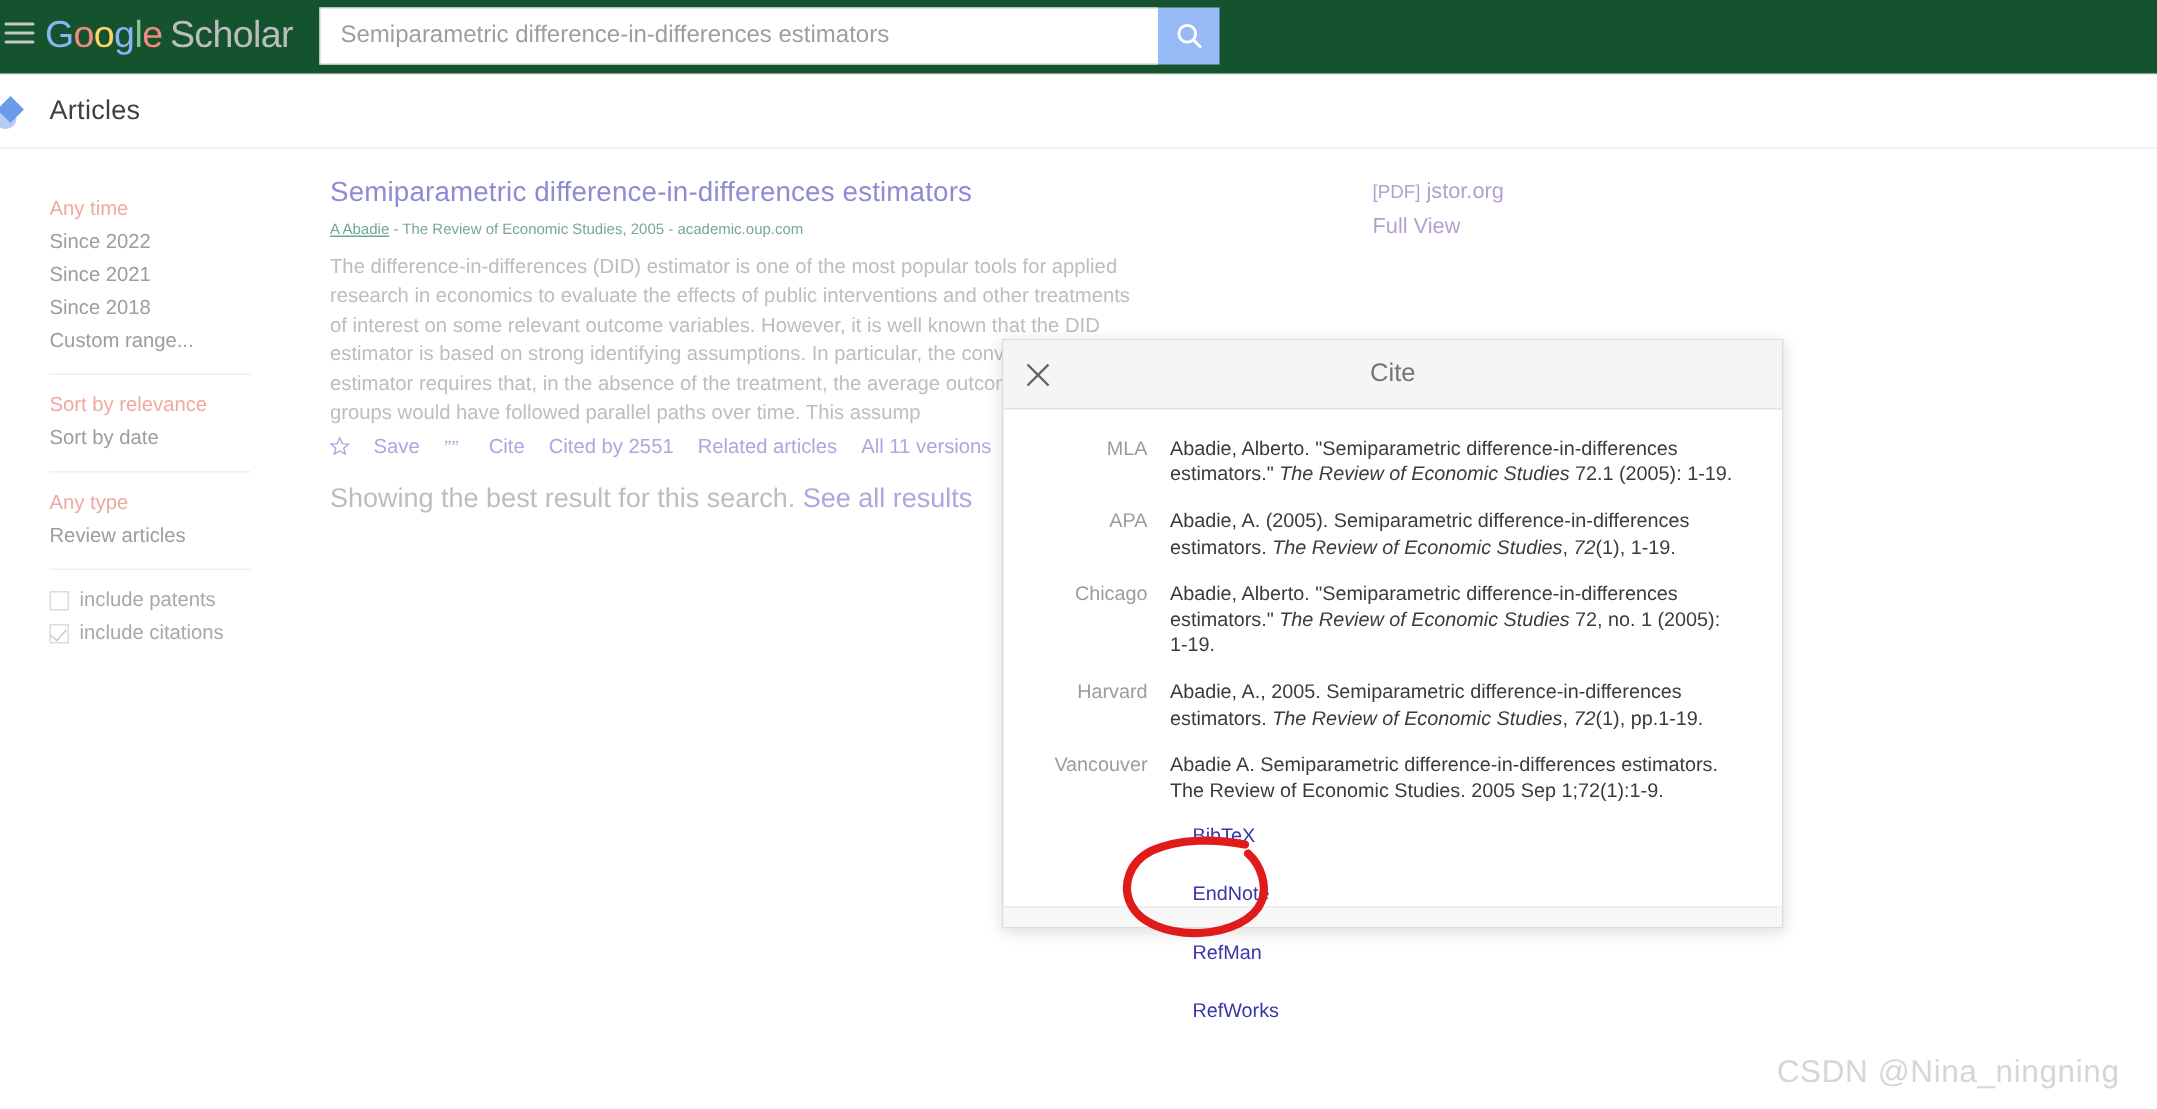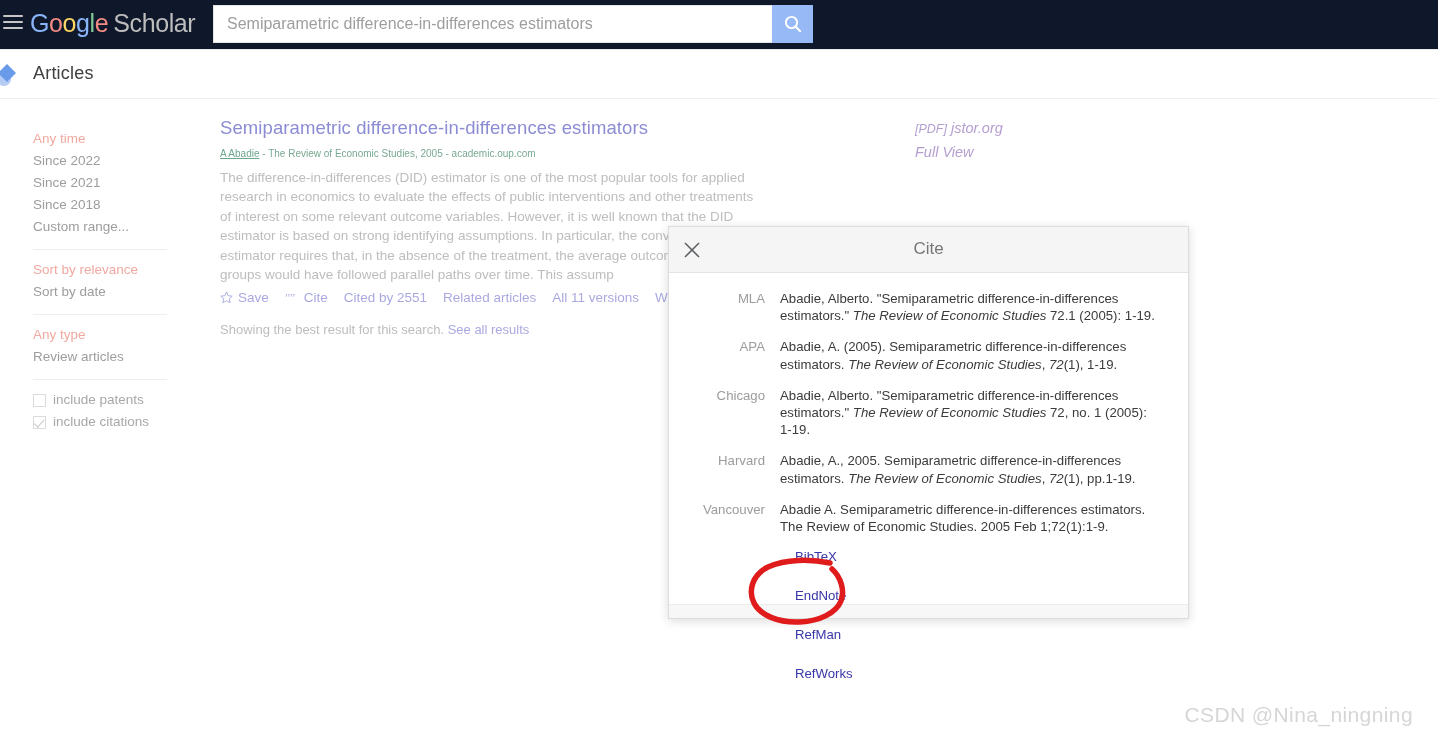--- a/index.html
+++ b/index.html
@@ -9,21 +9,21 @@
     width: 1438px; height: 739px;
     background: #ffffff;
     font-family: "Liberation Sans", sans-serif;
     overflow: hidden;
   }
   #page { position: relative; width: 1438px; height: 739px; background: #fff; }
 
   
   .topbar {
     position: absolute; left: 0; top: 0; width: 1438px; height: 50px;
-    background: #0f172a; border-bottom: 1px solid #ebebeb;
+    background: #14532d; border-bottom: 1px solid #ebebeb;
   }
   .hamburger {
     position: absolute; left: 2px; top: 13px; width: 22px; height: 18px;
     display: flex; flex-direction: column; justify-content: space-between;
     padding: 2px 1px; cursor: pointer;
   }
   .hamburger span { display: block; height: 2px; background: #c6c6c6; border-radius: 1px; }
 
   .logo {
     position: absolute; left: 30px; top: 8px;
@@ -98,29 +98,29 @@
   .res-meta { font-size: 10px; line-height: 22px; color: #79a992; margin-top: 3px; }
   .res-meta .author { color: #6da78d; text-decoration: underline; cursor: pointer; }
   .res-snippet {
     font-size: 13.5px; line-height: 19.4px; color: #bdbdbd; margin-top: 3px;
     width: 534px;
   }
   .res-actions {
     margin-top: 6px; display: flex; align-items: center; gap: 16px;
     font-size: 13.5px; color: #a9a9e0; white-space: nowrap;
   }
-  .act { display: flex; align-items: center; gap: 5px; cursor: pointer; }
+  .act { display: flex; align-items: center; gap: 16px; cursor: pointer; }
   .best-result {
     position: absolute; left: 220px; top: 322px;
-    font-size: 13px; color: #bdbdbd; white-space: nowrap;
+    font-size: 18px; color: #bdbdbd; white-space: nowrap;
   }
   .best-result .seeall { color: #a9a9e0; cursor: pointer; }
 
   
-  .rightlinks { position: absolute; left: 915px; top: 117px; font-style: italic; }
+  .rightlinks { position: absolute; left: 915px; top: 117px; }
   .rl { font-size: 14.5px; line-height: 23px; color: #b49fd0; cursor: pointer; white-space: nowrap; }
   .rl .tag { font-size: 12.5px; }
 
   
   .dialog {
     position: absolute; left: 668px; top: 226px; width: 521px; height: 393px;
     background: #fff; border: 1px solid #dcdcdc;
     box-shadow: 0 2px 10px rgba(0,0,0,0.14);
   }
   .dlg-head {
@@ -287,21 +287,21 @@
       <div class="cite-row">
         <div class="cite-style">Chicago</div>
         <div class="cite-text"><span>Abadie, Alberto. "Semiparametric difference-in-differences estimators." </span><i>The Review of Economic Studies</i><span> 72, no. 1 (2005): 1-19.</span></div>
       </div>
       <div class="cite-row">
         <div class="cite-style">Harvard</div>
         <div class="cite-text"><span>Abadie, A., 2005. Semiparametric difference-in-differences estimators. </span><i>The Review of Economic Studies</i><span>, </span><i>72</i><span>(1), pp.1-19.</span></div>
       </div>
       <div class="cite-row">
         <div class="cite-style">Vancouver</div>
-        <div class="cite-text"><span>Abadie A. Semiparametric difference-in-differences estimators. The Review of Economic Studies. 2005 Feb 1;72(1):1-9.</span></div>
+        <div class="cite-text"><span>Abadie A. Semiparametric difference-in-differences estimators. The Review of Economic Studies. 2005 Sep 1;72(1):1-9.</span></div>
       </div>
 
       <div class="dlg-exports">
         <span>BibTeX</span>
         <span>EndNote</span>
         <span>RefMan</span>
         <span>RefWorks</span>
       </div>
     </div>
 

